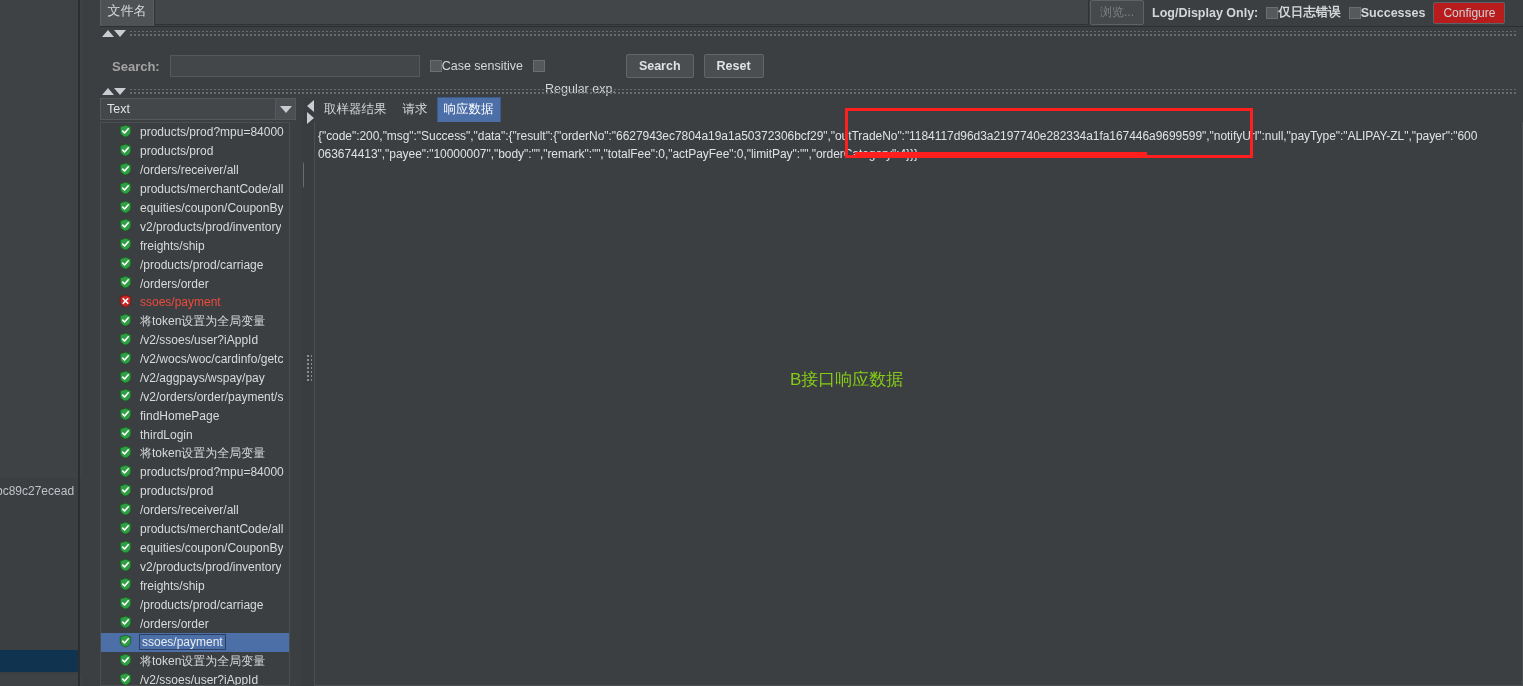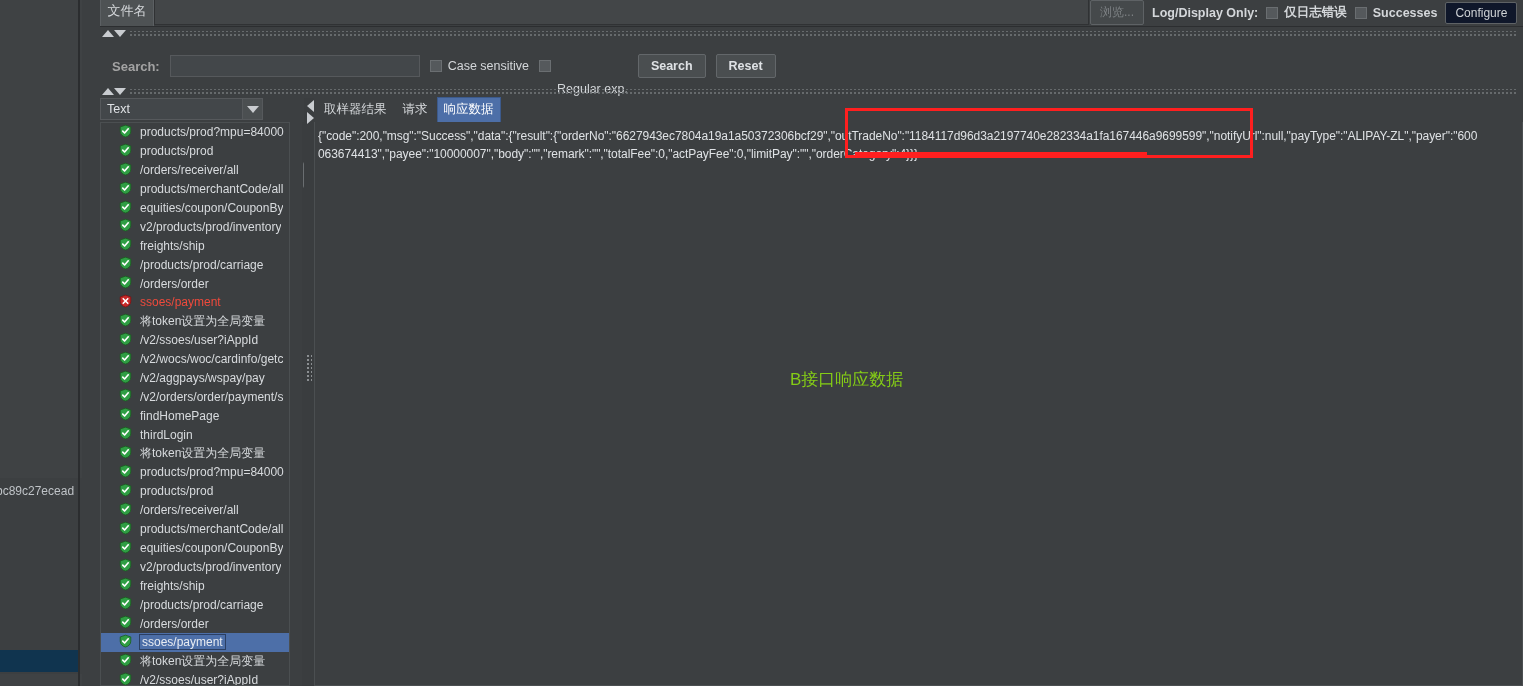--- a/index.html
+++ b/index.html
@@ -29,27 +29,27 @@
     position: absolute; left: 0; top: -4px; width: 54px; height: 30px;
     background: #4e5254; border: 1px solid #5c6063; border-bottom: none;
     color: #d6d9dc; font-size: 13px; text-align: center; line-height: 28px;
   }
   .file-field {
     position: absolute; left: 54px; top: 0px; width: 935px; height: 25px;
     background: #434648; border: 1px solid #303234; border-top: none;
   }
   .topstrip-right { position: absolute; left: 990px; top: 0px; height: 25px; display: flex; align-items: center; gap: 8px; }
   .btn {
-    background: #0f172a; border: 1px solid #5e6265; color: #cfd3d6;
+    background: #b91c1c; border: 1px solid #5e6265; color: #cfd3d6;
     font-size: 12px; padding: 3px 9px; border-radius: 2px; white-space: nowrap;
     font-family: "Liberation Sans", sans-serif;
   }
   .btn.faded { color: #7d8184; background: #45494b; }
   .lbl { color: #d4d7da; font-size: 12.5px; font-weight: bold; white-space: nowrap; }
-  .chk { display: inline-flex; align-items: center; gap: 6px; color: #d4d7da; font-size: 12.5px; font-weight: bold; white-space: nowrap; }
+  .chk { display: inline-flex; align-items: center; color: #d4d7da; font-size: 12.5px; font-weight: bold; white-space: nowrap; }
   .box { width: 12px; height: 12px; background: #55595c; border: 1px solid #6a6e71; display: inline-block; }
 
   .hr-line { position: absolute; left: 100px; top: 26px; width: 1423px; height: 1px; background: #2c2e30; }
 
   
   .collapse-row { position: absolute; height: 11px; display: flex; align-items: center; }
   .tri { width: 0; height: 0; }
   .tri-up { border-left: 6px solid transparent; border-right: 6px solid transparent; border-bottom: 7px solid #c9ccd0; }
   .tri-down { border-left: 6px solid transparent; border-right: 6px solid transparent; border-top: 7px solid #c9ccd0; }
   .tri-left { border-top: 6px solid transparent; border-bottom: 6px solid transparent; border-right: 7px solid #c9ccd0; }
@@ -66,21 +66,21 @@
     width: 250px; height: 22px; background: #43474a; border: 1px solid #56595c;
     color: #e0e3e6; font-size: 12px; padding: 0 4px; outline: none;
     font-family: "Liberation Sans", sans-serif;
   }
   .search-btn { background: #4a4e50; border: 1px solid #63676a; color: #dfe2e5; font-size: 12.5px;
     font-weight: bold; padding: 4px 12px; border-radius: 2px; }
 
   
   .left-pane { position: absolute; left: 18px; top: 98px; width: 212px; height: 588px; }
   .tree-combo {
-    position: absolute; left: 0; top: 0; width: 163px; height: 22px;
+    position: absolute; left: 0; top: 0; width: 196px; height: 22px;
     background: #43474a; border: 1px solid #56595c; color: #dfe2e5;
     font-size: 12.5px; line-height: 20px; padding-left: 6px;
   }
   .combo-arrow { position: absolute; right: 0; top: 0; width: 20px; height: 20px;
      background: #4b4f51; border-left: 1px solid #56595c; display: flex; align-items: center; justify-content: center; }
   .tree-list { position: absolute; left: 0; top: 24px; width: 190px; height: 564px;
     background: #3c3f41; border: 1px solid #4b4f51; overflow: hidden; }
   .tree-item { height: 18.9px; display: flex; align-items: center; gap: 8px; padding-left: 18px;
     font-size: 12px; color: #d8dbde; white-space: nowrap; }
   .tree-item.err > .tree-label { color: #ef4a3c; }

